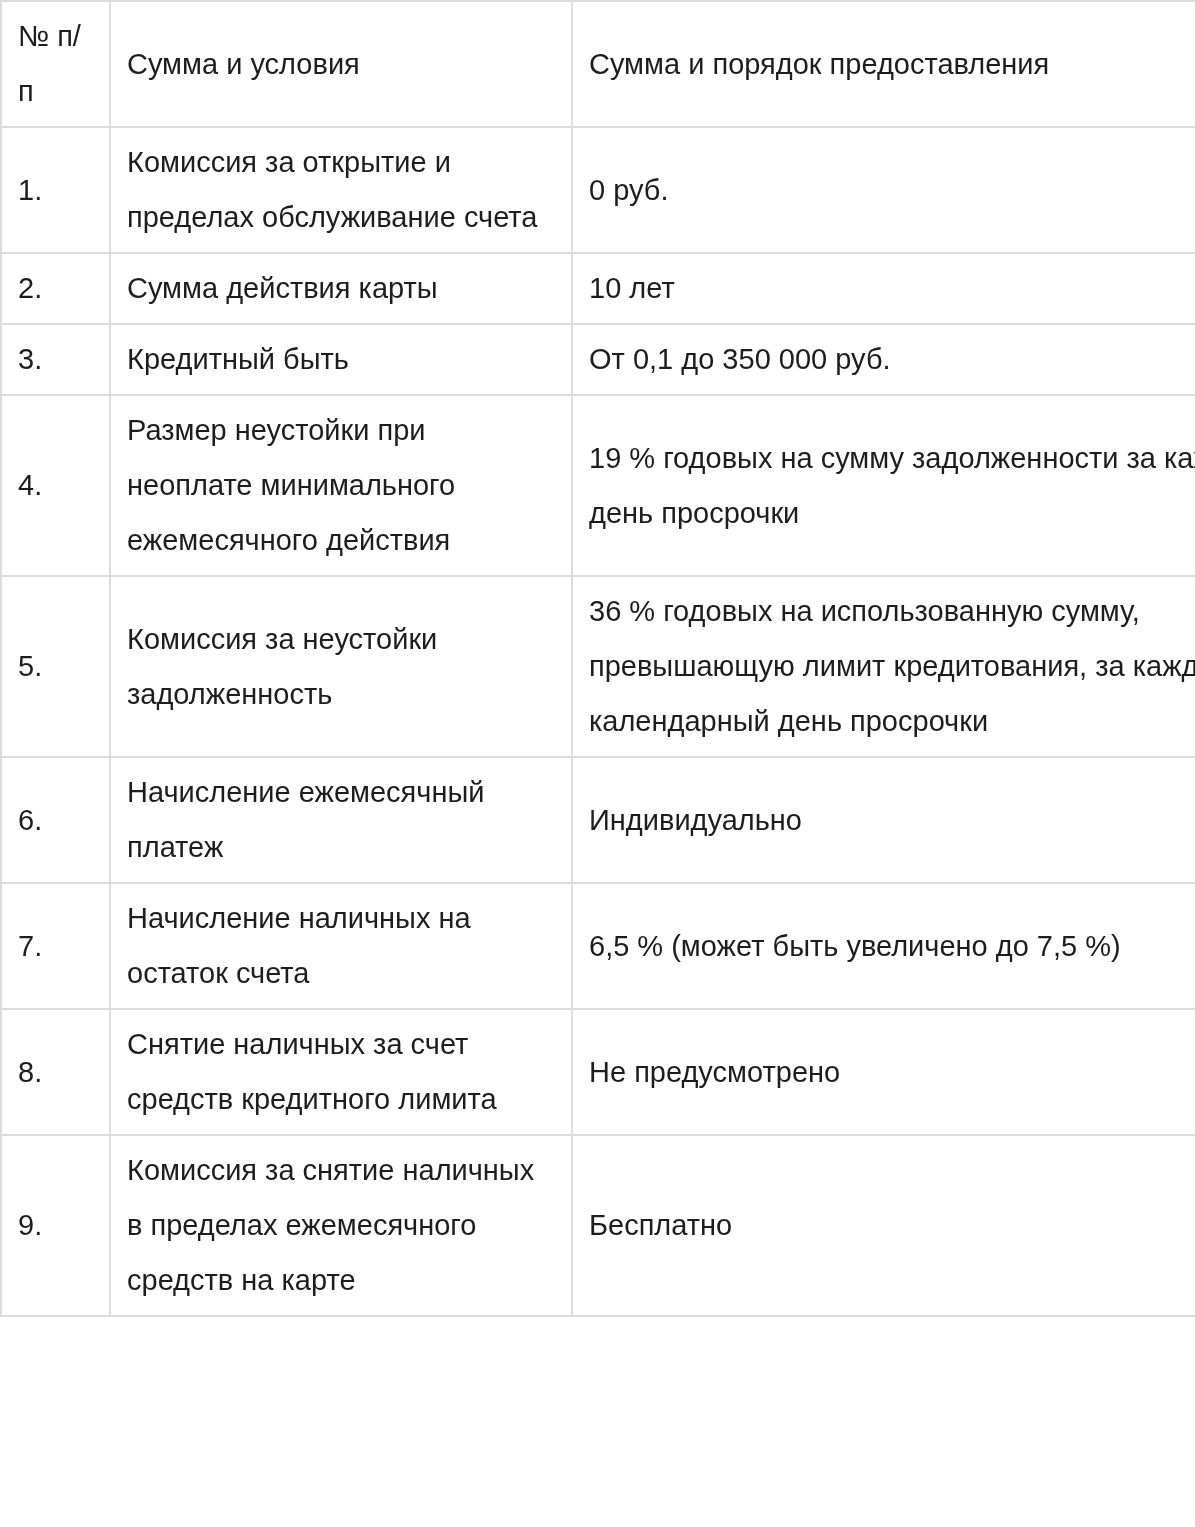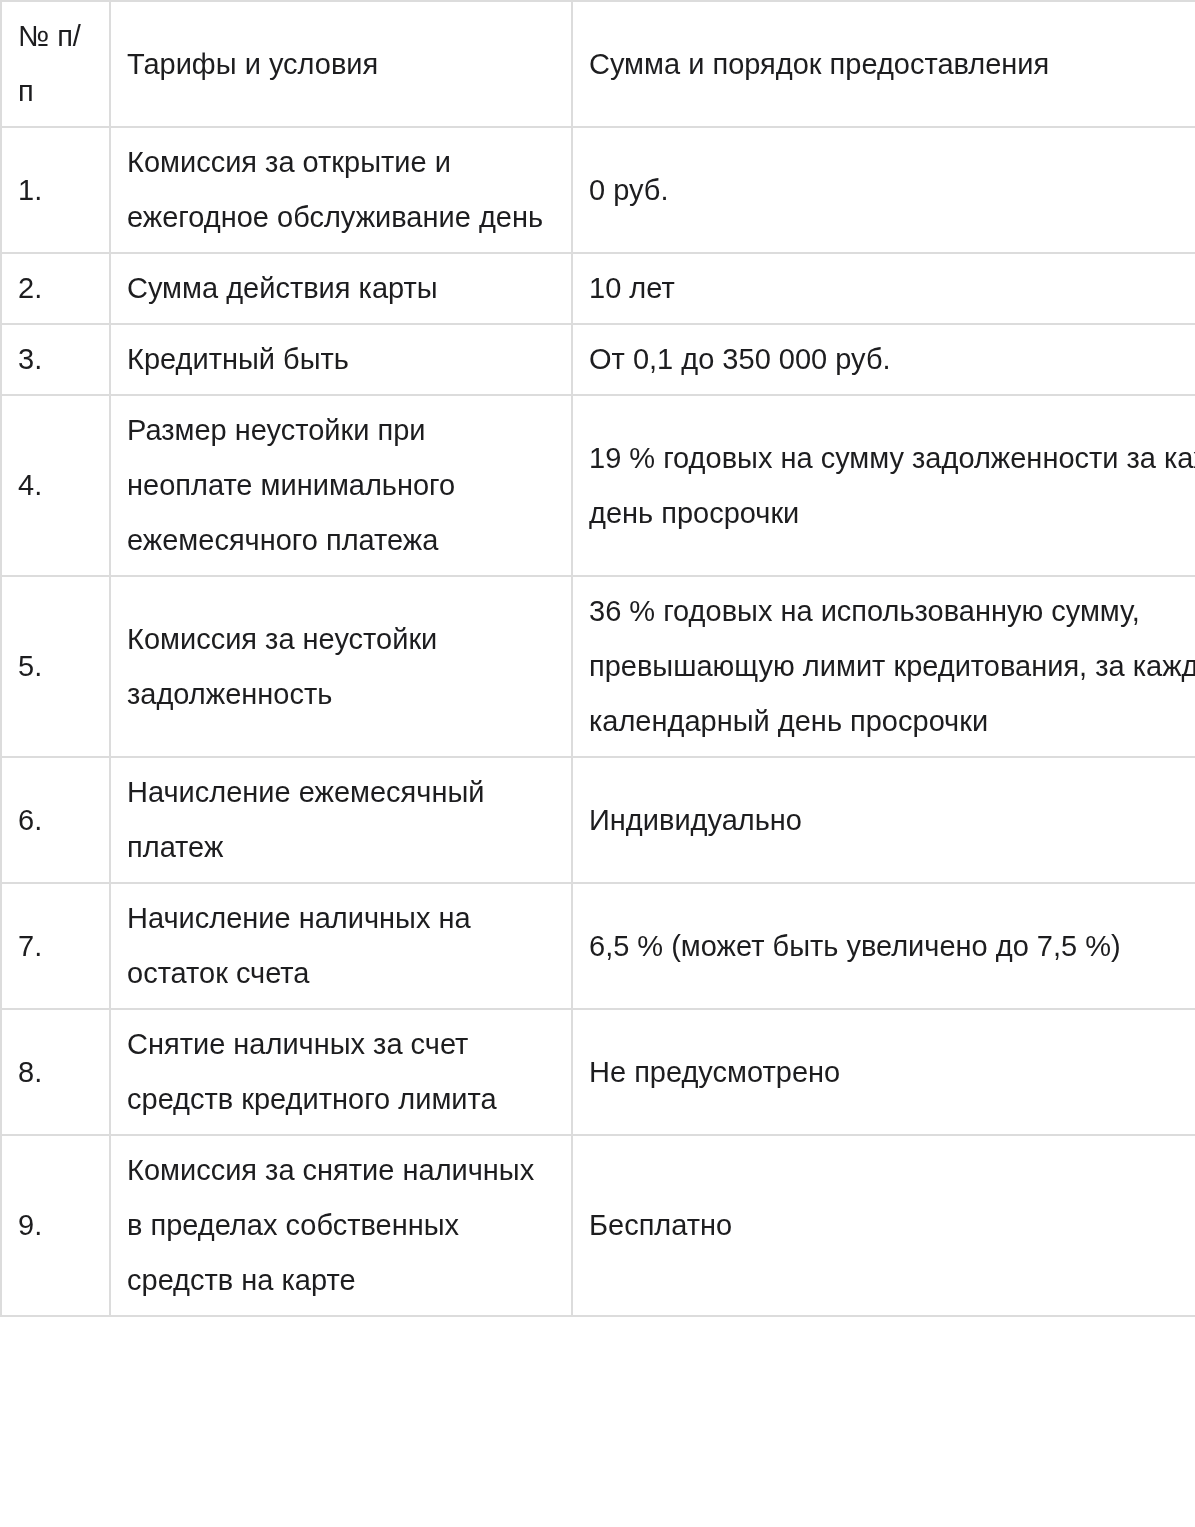--- a/index.html
+++ b/index.html
@@ -40,43 +40,43 @@
   .col-name  { width: 428px; }
   .col-value { width: 692px; }
 </style>
 </head>
 <body>
 
 <table class="tariff-table">
   <thead>
     <tr>
       <th class="col-num">№ п/п</th>
-      <th class="col-name">Тарифы и условия</th>
+      <th class="col-name">Сумма и условия</th>
       <th class="col-value">Сумма и порядок предоставления</th>
     </tr>
   </thead>
   <tbody>
     <tr>
       <td class="col-num">1.</td>
-      <td class="col-name">Комиссия за открытие и ежегодное обслуживание день</td>
+      <td class="col-name">Комиссия за открытие и пределах обслуживание счета</td>
       <td class="col-value">0 руб.</td>
     </tr>
     <tr>
       <td class="col-num">2.</td>
       <td class="col-name">Сумма действия карты</td>
       <td class="col-value">10 лет</td>
     </tr>
     <tr>
       <td class="col-num">3.</td>
       <td class="col-name">Кредитный быть</td>
       <td class="col-value">От 0,1 до 350 000 руб.</td>
     </tr>
     <tr>
       <td class="col-num">4.</td>
-      <td class="col-name">Размер неустойки при неоплате минимального ежемесячного платежа</td>
+      <td class="col-name">Размер неустойки при неоплате минимального ежемесячного действия</td>
       <td class="col-value">19 % годовых на сумму задолженности за каждый день просрочки</td>
     </tr>
     <tr>
       <td class="col-num">5.</td>
       <td class="col-name">Комиссия за неустойки задолженность</td>
       <td class="col-value">36 % годовых на использованную сумму, превышающую лимит кредитования, за каждый календарный день просрочки</td>
     </tr>
     <tr>
       <td class="col-num">6.</td>
       <td class="col-name">Начисление ежемесячный платеж</td>
@@ -87,17 +87,17 @@
       <td class="col-name">Начисление наличных на остаток счета</td>
       <td class="col-value">6,5 % (может быть увеличено до 7,5 %)</td>
     </tr>
     <tr>
       <td class="col-num">8.</td>
       <td class="col-name">Снятие наличных за счет средств кредитного лимита</td>
       <td class="col-value">Не предусмотрено</td>
     </tr>
     <tr>
       <td class="col-num">9.</td>
-      <td class="col-name">Комиссия за снятие наличных в пределах собственных средств на карте</td>
+      <td class="col-name">Комиссия за снятие наличных в пределах ежемесячного средств на карте</td>
       <td class="col-value">Бесплатно</td>
     </tr>
   </tbody>
 </table>
 
 </body></html>

